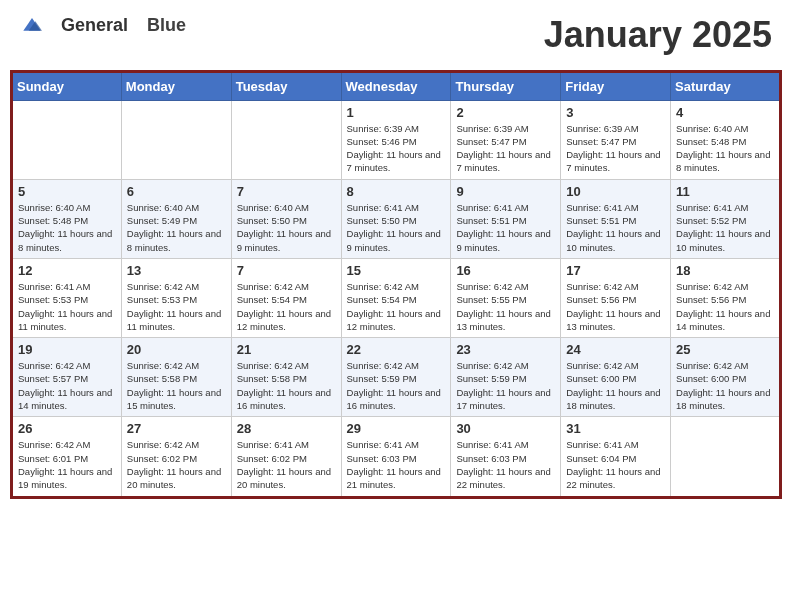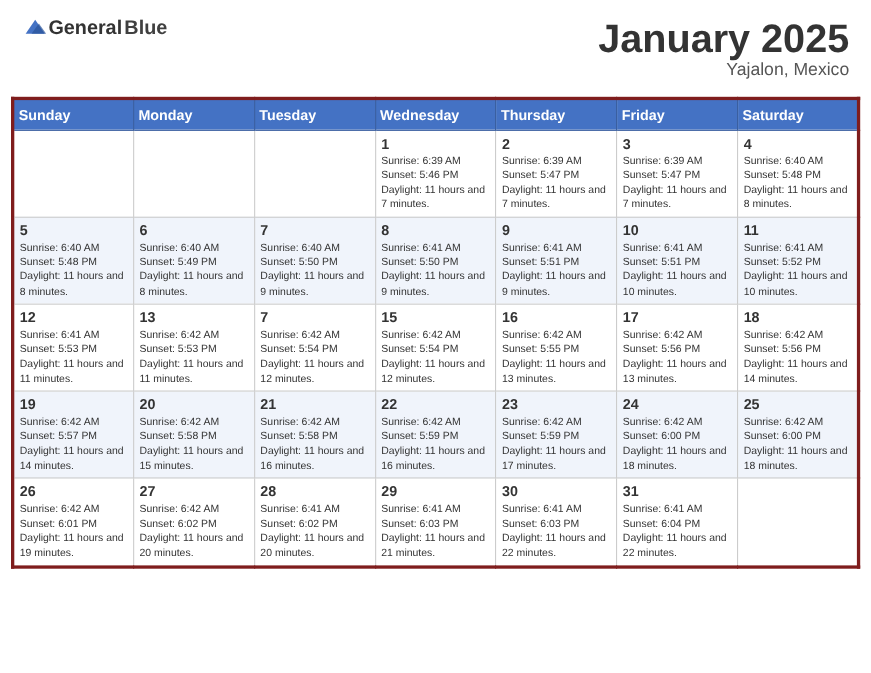--- a/index.html
+++ b/index.html
@@ -13,21 +13,21 @@
     .header {
       display: flex;
       justify-content: space-between;
       align-items: flex-start;
       margin-bottom: 10px;
       padding: 5px 10px;
     }
     .logo {
       display: flex;
       align-items: center;
-      gap: 2px;
+      gap: 19px;
     }
     .logo-text-general {
       font-size: 18px;
       font-weight: bold;
       color: #333;
     }
     .logo-text-blue {
       font-size: 18px;
       font-weight: bold;
       color: #404040;
@@ -102,21 +102,20 @@
   <div class="logo">
     <svg class="logo-icon" viewBox="0 0 30 30">
       <polygon points="15,3 28,22 2,22" fill="#4472c4"></polygon>
       <polygon points="20,8 30,22 10,22" fill="#2a5298" opacity="0.7"></polygon>
     </svg>
     <span class="logo-text-general">General</span>
     <span class="logo-text-blue">Blue</span>
   </div>
   <div class="title-block">
     <div class="month-title">January 2025</div>
-    <div class="location-title">Yajalon, Mexico</div>
   </div>
 </div>
 
 <table class="calendar">
   <thead>
     <tr>
     <th>Sunday</th>
         <th>Monday</th>
         <th>Tuesday</th>
         <th>Wednesday</th>

